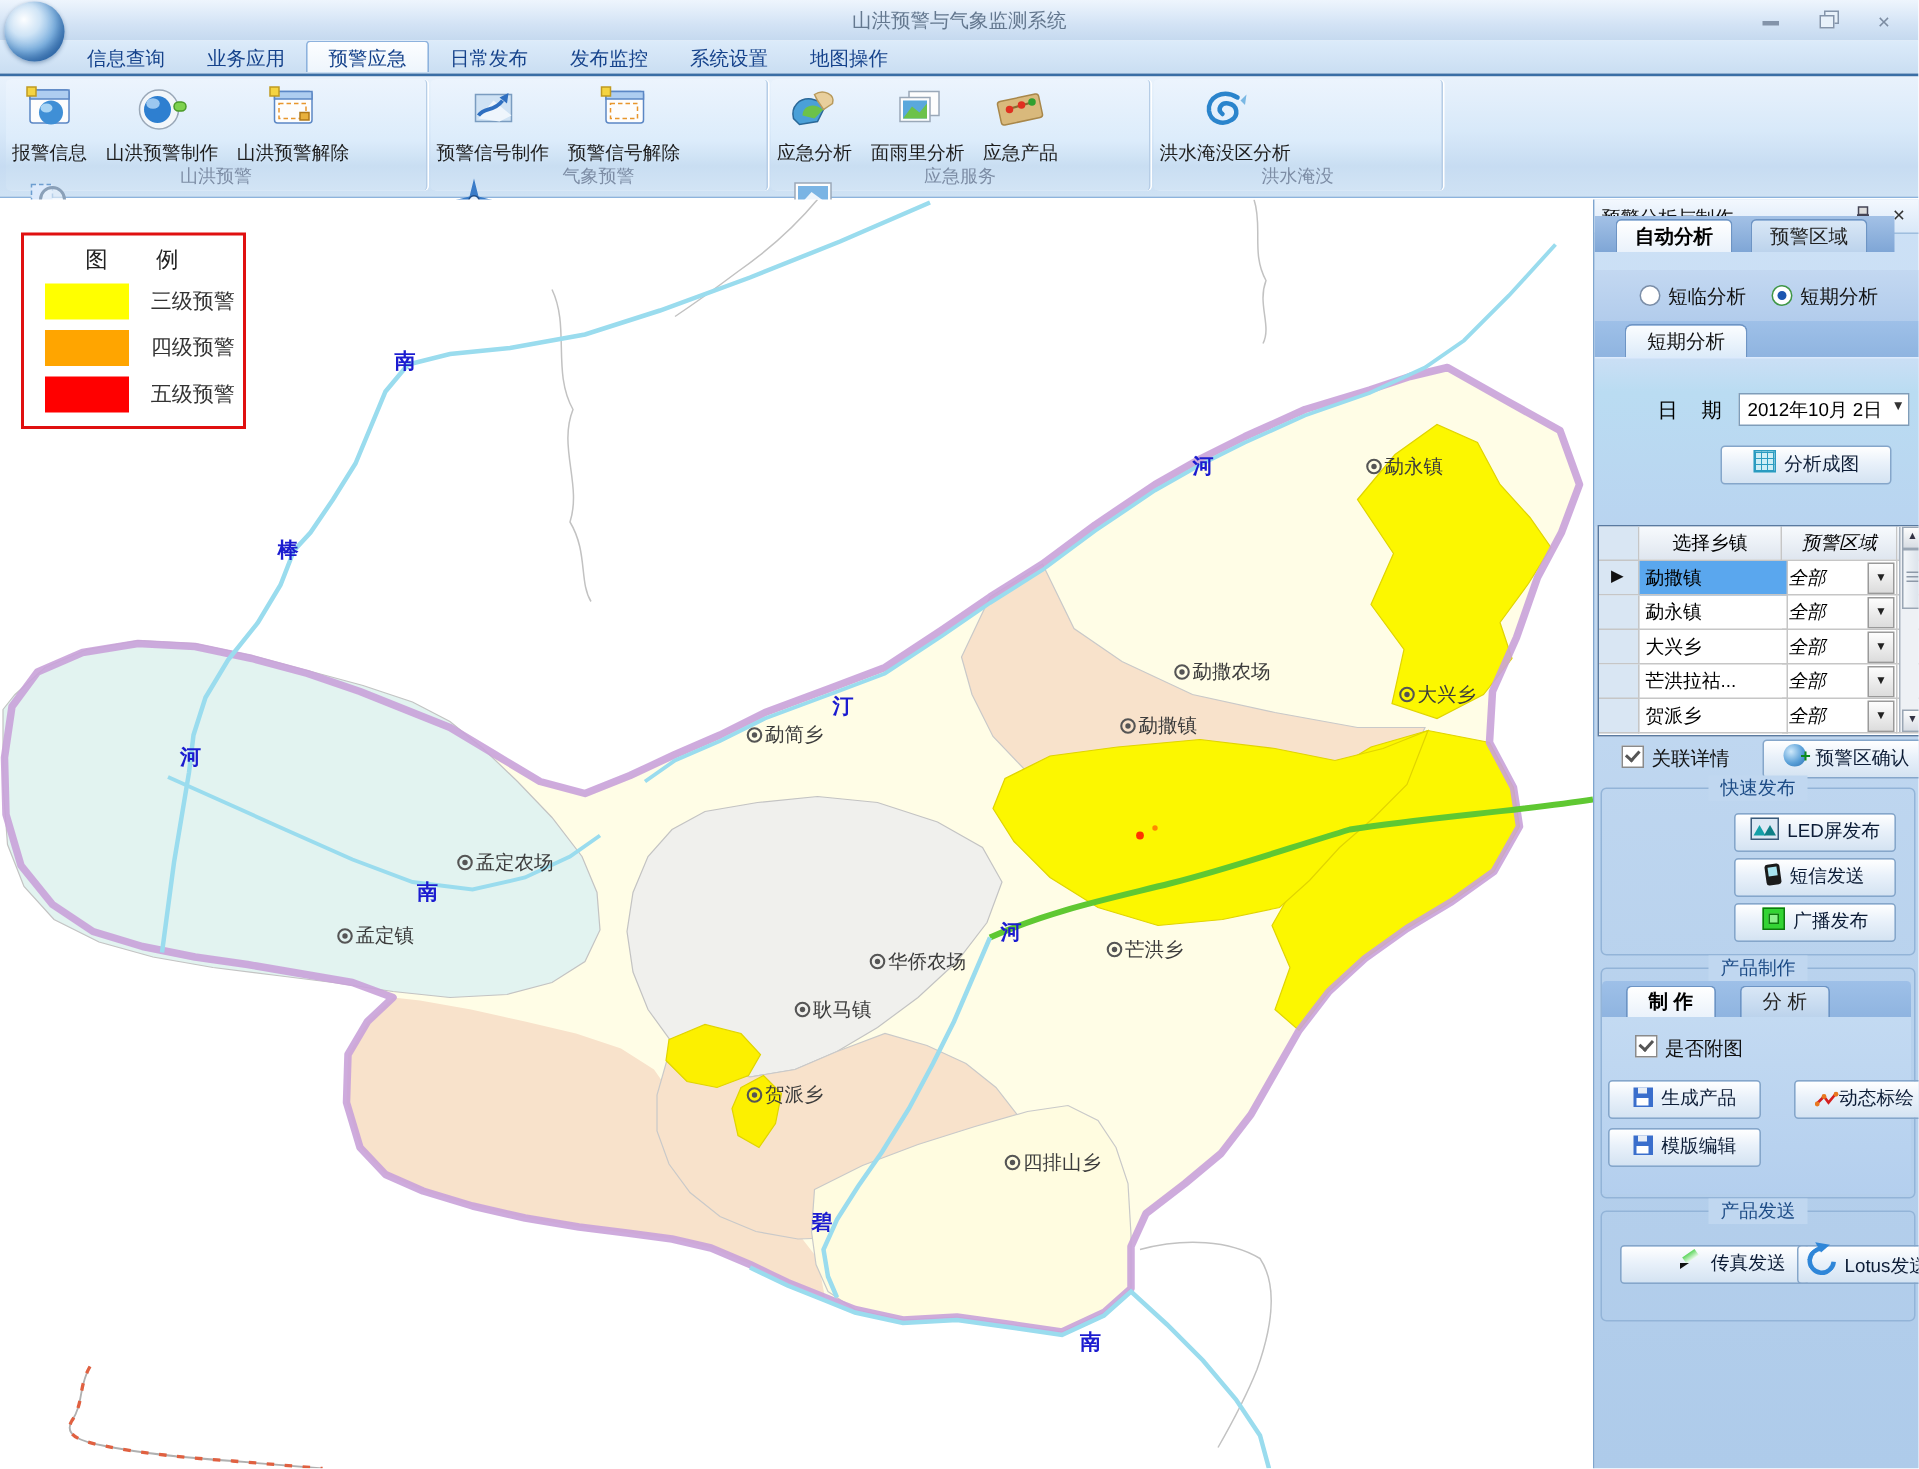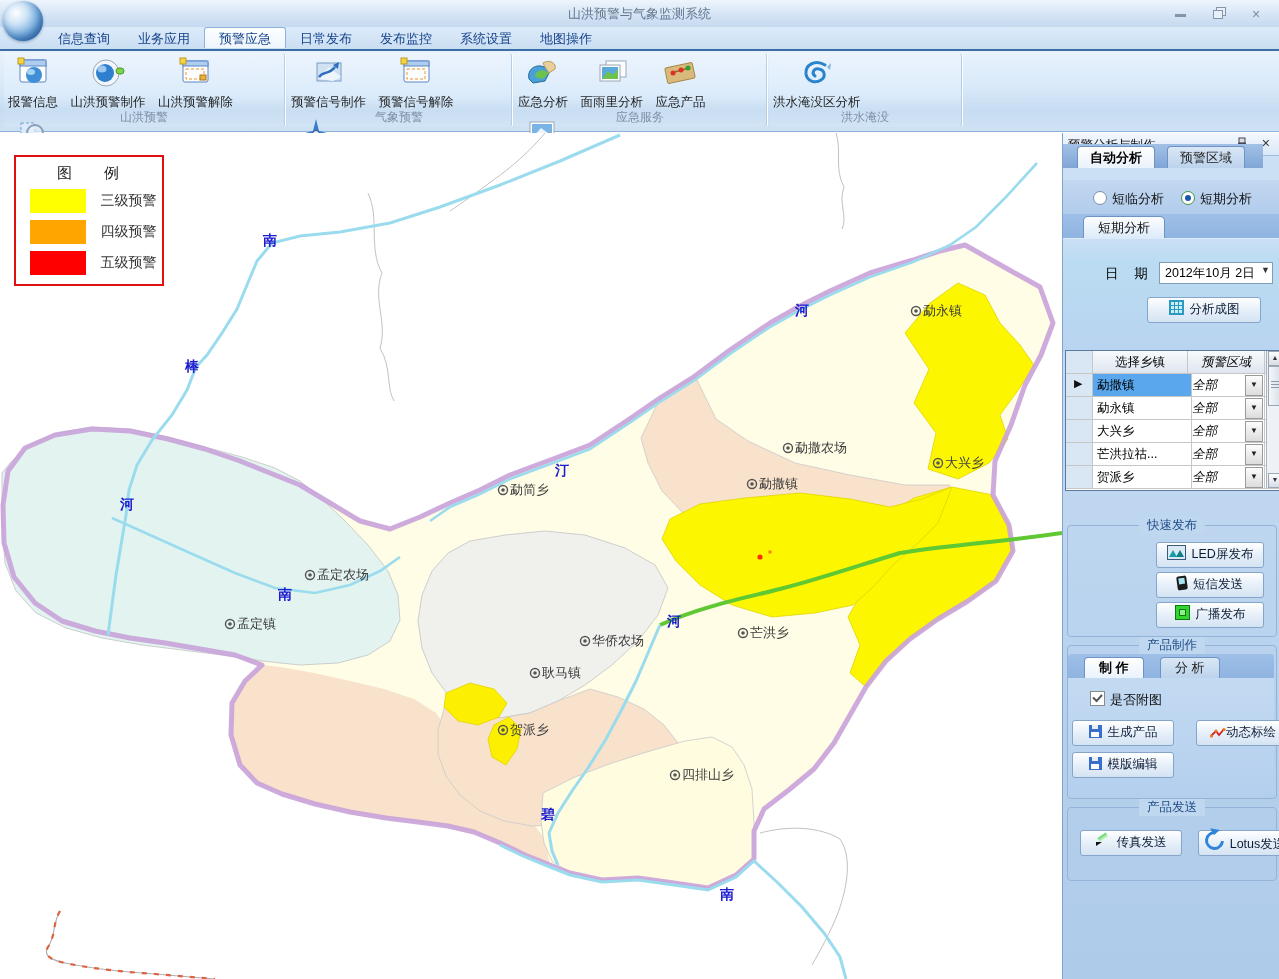--- a/index.html
+++ b/index.html
@@ -492,20 +492,26 @@
       <span class="sarr" style="top:0;">▲</span>
       <div id="sthumb">
           <i class="grip"></i>
           <i></i>
           <i></i>
         </div>
       <span class="sarr" style="bottom:0;">▼</span>
     </div>
   </div>
 
+  <div class="abs" id="linkrow">
+    <span style="position:absolute;left:18px;top:4px;"><span class="chk on"></span><span class="rlabel">关联详情</span></span>
+    <span class="btn3d" id="btn-confirm" style="line-height:22px;">
+      <span class="bico icon-globeplus"></span><span>预警区确认</span>
+    </span>
+  </div>
 
   <div class="gbox" id="box-quick">
     <span class="gtitle">快速发布</span>
     <span class="btn3d stackbtn" style="top:16px;line-height:22px;">
       <span class="bico icon-led"></span><span>LED屏发布</span>
     </span>
     <span class="btn3d stackbtn" style="top:46px;line-height:22px;">
       <span class="bico icon-phone"></span><span>短信发送</span>
     </span>
     <span class="btn3d stackbtn" style="top:76px;line-height:22px;">
@@ -533,20 +539,20 @@
           </svg><span>动态标绘</span>
       </span>
       <span class="btn3d" style="position:absolute;left:4px;top:74px;width:100px;height:24px;line-height:22px;">
         <span class="bico icon-floppy"></span><span>模版编辑</span>
       </span>
     </div>
   </div>
 
   <div class="gbox" id="box-send">
     <span class="gtitle">产品发送</span>
-    <span class="btn3d" style="position:absolute;left:12px;top:22px;width:100px;height:24px;line-height:22px;">
+    <span class="btn3d" style="position:absolute;left:12px;top:22px;width:100px;height:24px;line-height:22px;padding-left:24px;">
       <span class="bico icon-pen"></span><span>传真发送</span>
     </span>
     <span class="btn3d" style="position:absolute;left:130px;top:22px;width:92px;height:24px;line-height:22px;">
       <span class="bico icon-lotus"></span><span>Lotus发送</span>
     </span>
   </div>
 </div>
 
 </body></html>

